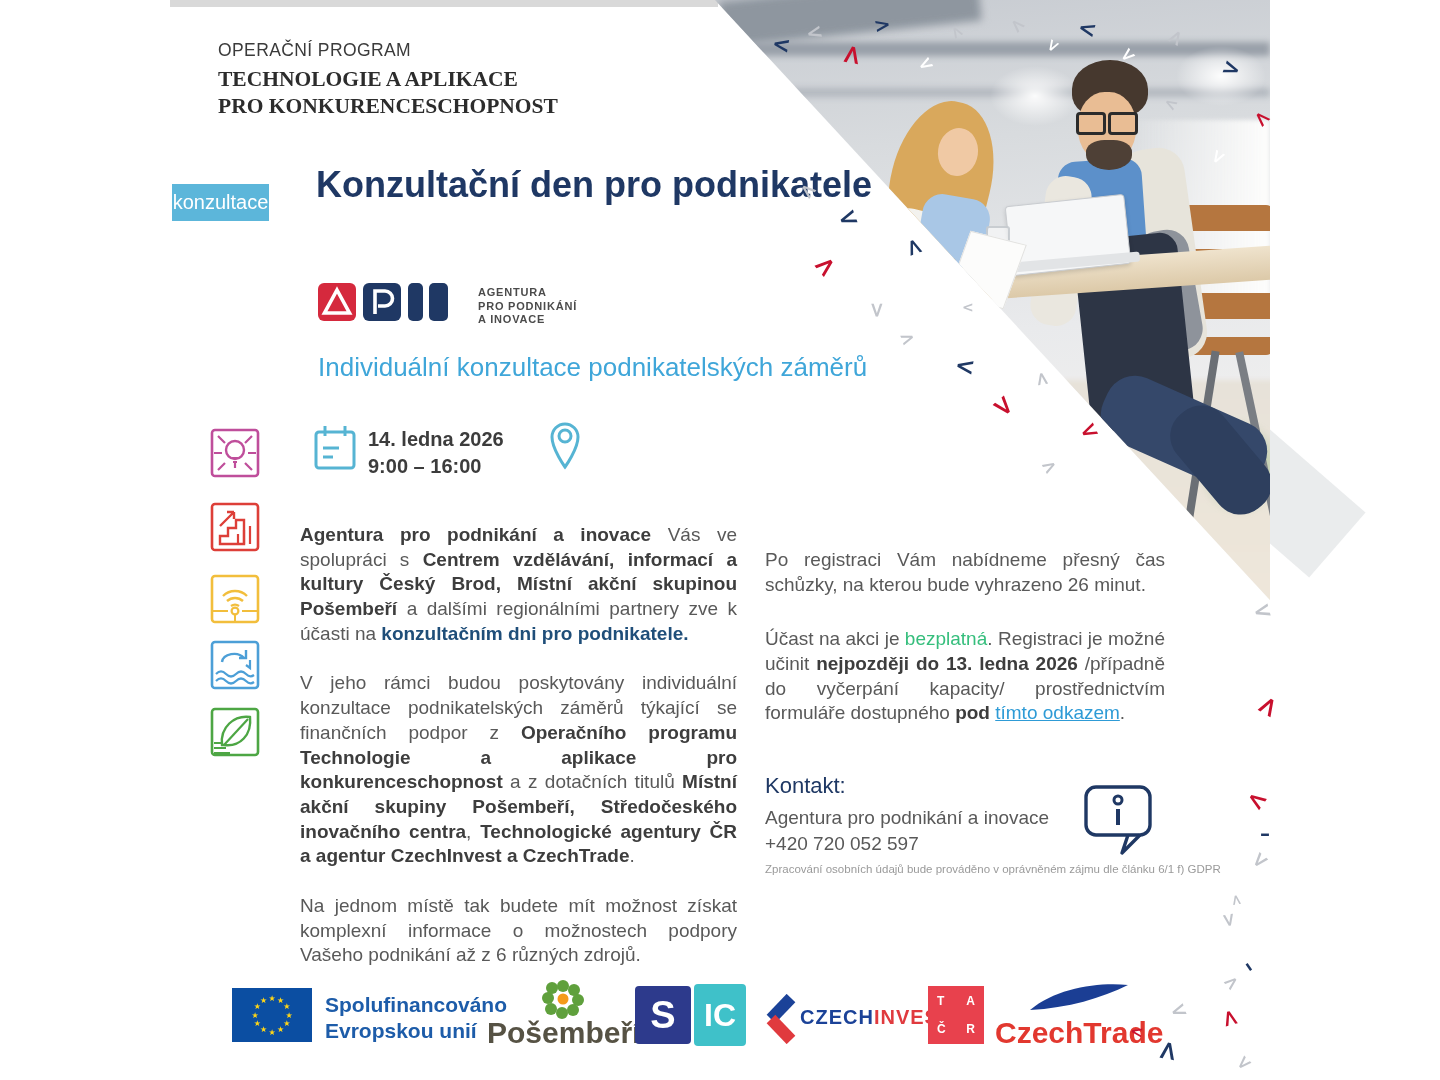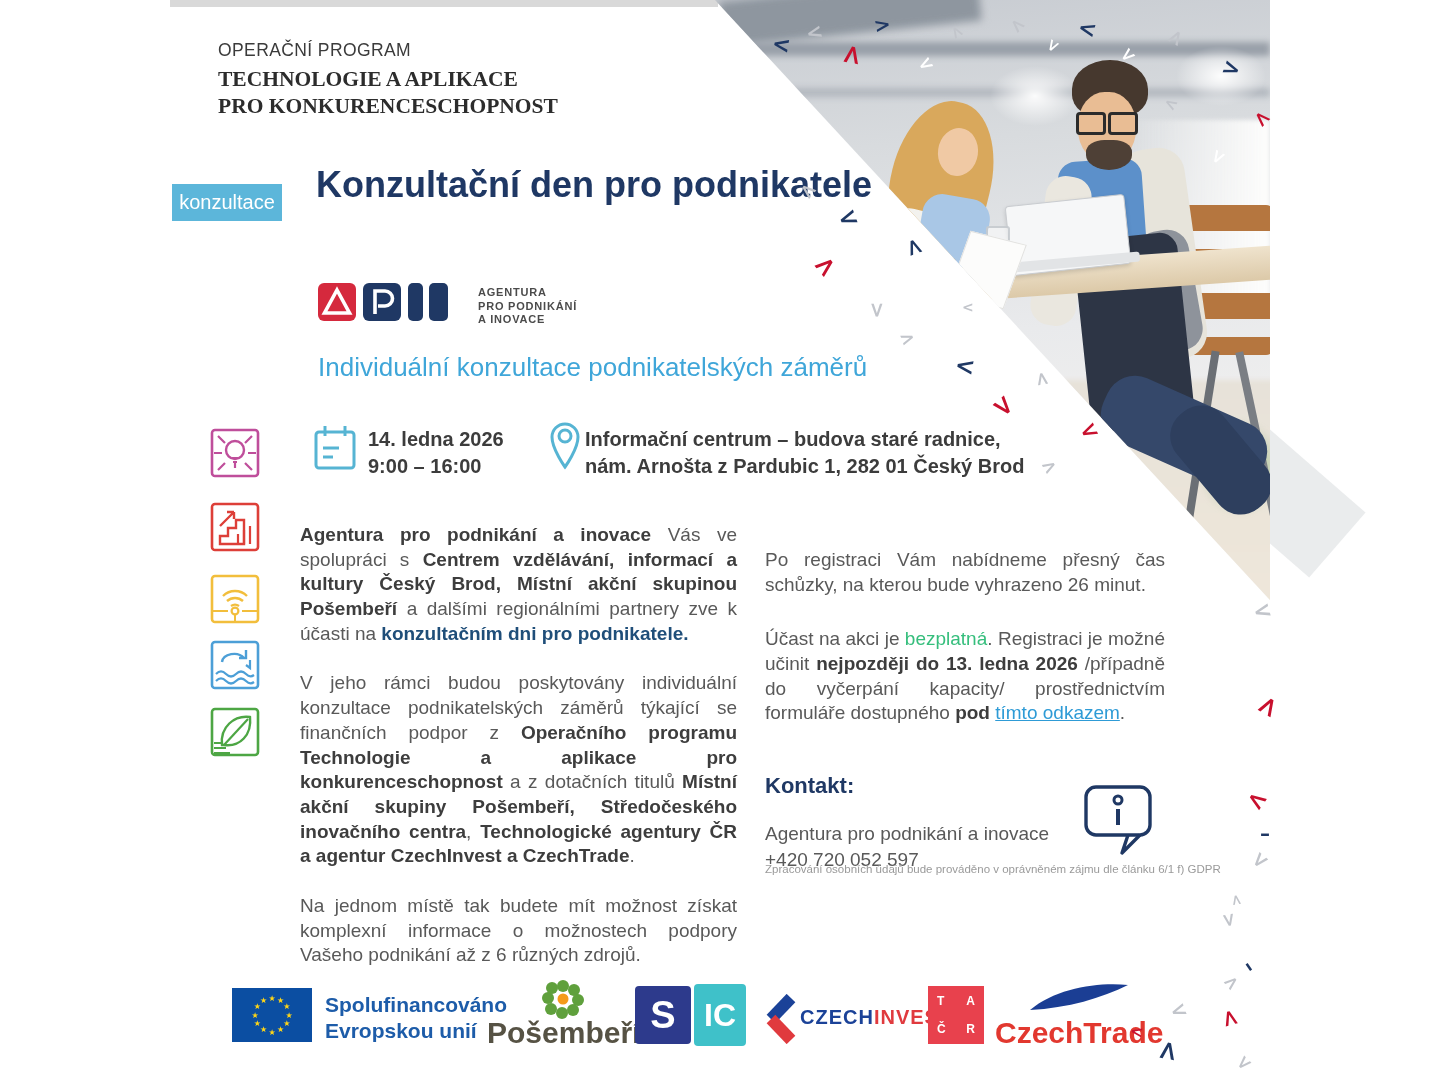--- a/index.html
+++ b/index.html
@@ -9,21 +9,21 @@
 
   
   .topbar{left:170px;top:0;width:548px;height:7px;background:#d9d9d9;}
 
   
   .prog{left:218px;top:40px;color:#2e2e2e;}
   .prog .l1{font-size:17.5px;color:#3b3b3b;letter-spacing:.4px;margin-bottom:5px;}
   .prog .l2,.prog .l3{font-size:21.5px;font-weight:700;line-height:27px;color:#2c2c2c;font-family:Liberation Serif, serif;}
 
   
-  .badge{left:172px;top:184px;width:110px;height:37px;background:#5cb6da;color:#ffffff;
+  .badge{left:172px;top:184px;width:97px;height:37px;background:#5cb6da;color:#ffffff;
          font-size:20px;display:flex;align-items:center;justify-content:center;}
   .title{left:316px;top:164px;font-size:36px;font-weight:700;color:#1f3864;}
 
   
   .apilogo{left:318px;top:283px;display:flex;align-items:flex-start;}
   .apimark{display:flex;gap:7px;}
   .apitext{margin-left:30px;margin-top:3px;font-size:11px;font-weight:700;color:#4b4b4b;
            letter-spacing:.8px;line-height:13.5px;}
 
   .subtitle{left:318px;top:352px;font-size:26px;color:#3fa6d9;}
@@ -43,21 +43,21 @@
             text-align:justify;}
   .rightcol p{margin:0 0 30px 0;}
 
   .seg-b{font-weight:700;color:#3d3d3d;}
   .seg-bn{font-weight:700;color:#1f4e79;}
   .seg-g{color:#35be7c;}
   .seg-lk{color:#2e9bd6;text-decoration:underline;}
 
   
   .contact{margin-top:46px;text-align:left;}
-  .contact .hd{font-size:22px;font-weight:700;color:#1f3864;margin-bottom:20px;}
+  .contact .hd{font-size:22px;font-weight:400;color:#1f3864;margin-bottom:4px;}
   .contact .nm{font-size:22px;color:#54b0dc;margin-bottom:6px;}
   .contact .ln{font-size:19px;color:#595959;line-height:26px;}
   .contact .em{font-size:19px;color:#2e9bd6;text-decoration:underline;line-height:27px;display:inline-block;}
   .gdpr{left:765px;top:863px;font-size:11.5px;color:#9a9a9a;white-space:nowrap;}
 
   
   .euflag{left:232px;top:988px;width:80px;height:54px;background:#0b4ea2;}
   .eulabel{left:325px;top:992px;font-size:21px;font-weight:700;color:#1d5ca9;line-height:26px;}
   .posemberi-txt{left:487px;top:1016px;font-size:30px;font-weight:700;color:#565244;}
   .sic-s{left:635px;top:986px;width:56px;height:58px;background:#2d3a8c;border-radius:4px;
@@ -201,24 +201,20 @@
     <line x1="10" y1="33" x2="20" y2="33" stroke="#56b4d3" stroke-width="3"></line>
   </svg>
   <div class="abs datebox">
     <div>14. ledna 2026</div>
     <div>9:00 – 16:00</div>
   </div>
   <svg class="abs" style="left:549px;top:422px;" width="32" height="48">
     <path d="M16,45 C16,45 3,27 3,15 A13,13 0 0 1 29,15 C29,27 16,45 16,45 Z" fill="none" stroke="#56b4d3" stroke-width="3"></path>
     <circle cx="16" cy="14" r="6" fill="none" stroke="#56b4d3" stroke-width="3"></circle>
   </svg>
-  <div class="abs locbox">
-    <div>Informační centrum – budova staré radnice,</div>
-    <div>nám. Arnošta z Pardubic 1, 282 01 Český Brod</div>
-  </div>
 
   <svg class="abs rail-icon" style="top:428px;" viewBox="0 0 50 50">
     <rect x="2" y="2" width="46" height="46" rx="3" fill="none" stroke="#bf4e9b" stroke-width="2.6"></rect>
     <circle cx="25" cy="22" r="9" fill="none" stroke="#bf4e9b" stroke-width="2.4"></circle>
     <path d="M22,30 h6 M23,34 h4 M25,34 v6" fill="none" stroke="#bf4e9b" stroke-width="2.2"></path>
     <path d="M8,8 L15,15 M42,8 L35,15 M4,25 h8 M38,25 h8 M8,42 L15,35 M42,42 L35,35" stroke="#bf4e9b" stroke-width="2.2"></path>
   </svg>
   <svg class="abs rail-icon" style="top:502px;" viewBox="0 0 50 50">
     <rect x="2" y="2" width="46" height="46" rx="3" fill="none" stroke="#dd3f38" stroke-width="2.6"></rect>
     <path d="M10,42 V34 h8 v-8 h8 v-8 h8 v24 Z" fill="none" stroke="#dd3f38" stroke-width="2.4"></path>

